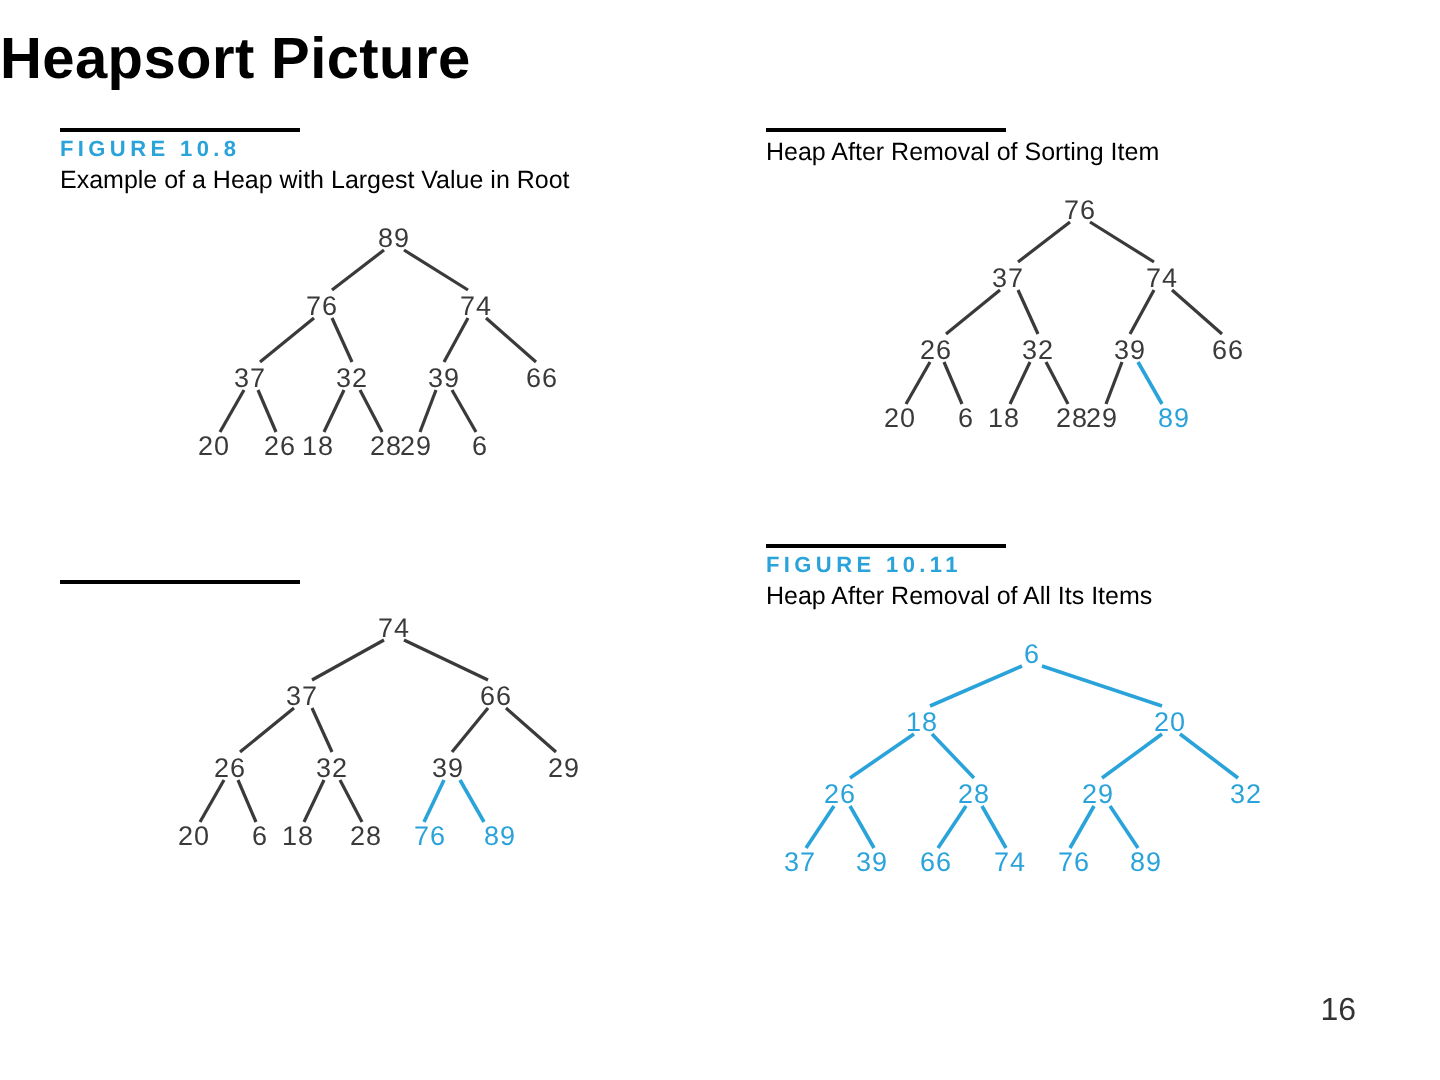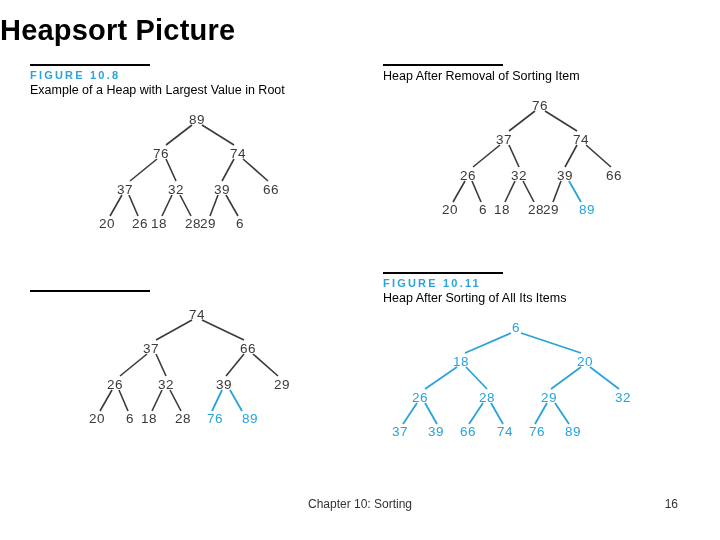--- a/index.html
+++ b/index.html
@@ -85,21 +85,21 @@
     width: 720px;
     text-align: center;
     font-size: 12px;
     color: #333333;
     font-family: "Liberation Sans", sans-serif;
   }
   .footer-page {
     position: absolute;
     top: 497px;
     right: 42px;
-    font-size: 12px;
+    font-size: 16px;
     color: #333333;
     font-family: "Liberation Sans", sans-serif;
   }
 </style>
 </head>
 <body>
 
 <div class="slide">
 
   <div class="slide-title">Heapsort Picture</div>
@@ -211,21 +211,21 @@
       <div class="node" style="left:119px; top:122px;">18</div>
       <div class="node" style="left:153px; top:122px;">28</div>
       <div class="node blue" style="left:185px; top:122px;">76</div>
       <div class="node blue" style="left:220px; top:122px;">89</div>
     </div>
   </div>
 
   <div class="figure" style="left:383px; top:272px;">
     <div class="fig-rule"></div>
     <div class="fig-label">FIGURE 10.11</div>
-    <div class="fig-caption">Heap After Sorting of All Its Items</div>
+    <div class="fig-caption">Heap After Removal of All Its Items</div>
 
     <div class="tree" style="width:300px; height:130px;">
       <svg width="300" height="130" viewBox="0 0 300 130">
         <path d="M 128 24 L 82 44" stroke="#29a3d9" stroke-width="1.8" fill="none"></path>
         <path d="M 138 24 L 198 44" stroke="#29a3d9" stroke-width="1.8" fill="none"></path>
         <path d="M 74 58 L 42 80" stroke="#29a3d9" stroke-width="1.8" fill="none"></path>
         <path d="M 83 58 L 104 80" stroke="#29a3d9" stroke-width="1.8" fill="none"></path>
         <path d="M 198 58 L 168 80" stroke="#29a3d9" stroke-width="1.8" fill="none"></path>
         <path d="M 207 58 L 236 80" stroke="#29a3d9" stroke-width="1.8" fill="none"></path>
         <path d="M 34 94 L 20 115" stroke="#29a3d9" stroke-width="1.8" fill="none"></path>
@@ -244,16 +244,15 @@
       <div class="node blue" style="left:240px; top:88px;">32</div>
       <div class="node blue" style="left:17px; top:122px;">37</div>
       <div class="node blue" style="left:53px; top:122px;">39</div>
       <div class="node blue" style="left:85px; top:122px;">66</div>
       <div class="node blue" style="left:122px; top:122px;">74</div>
       <div class="node blue" style="left:154px; top:122px;">76</div>
       <div class="node blue" style="left:190px; top:122px;">89</div>
     </div>
   </div>
 
-  <div class="footer-center">Chapter 10: Sorting</div>
   <div class="footer-page">16</div>
 
 </div>
 
 </body></html>

